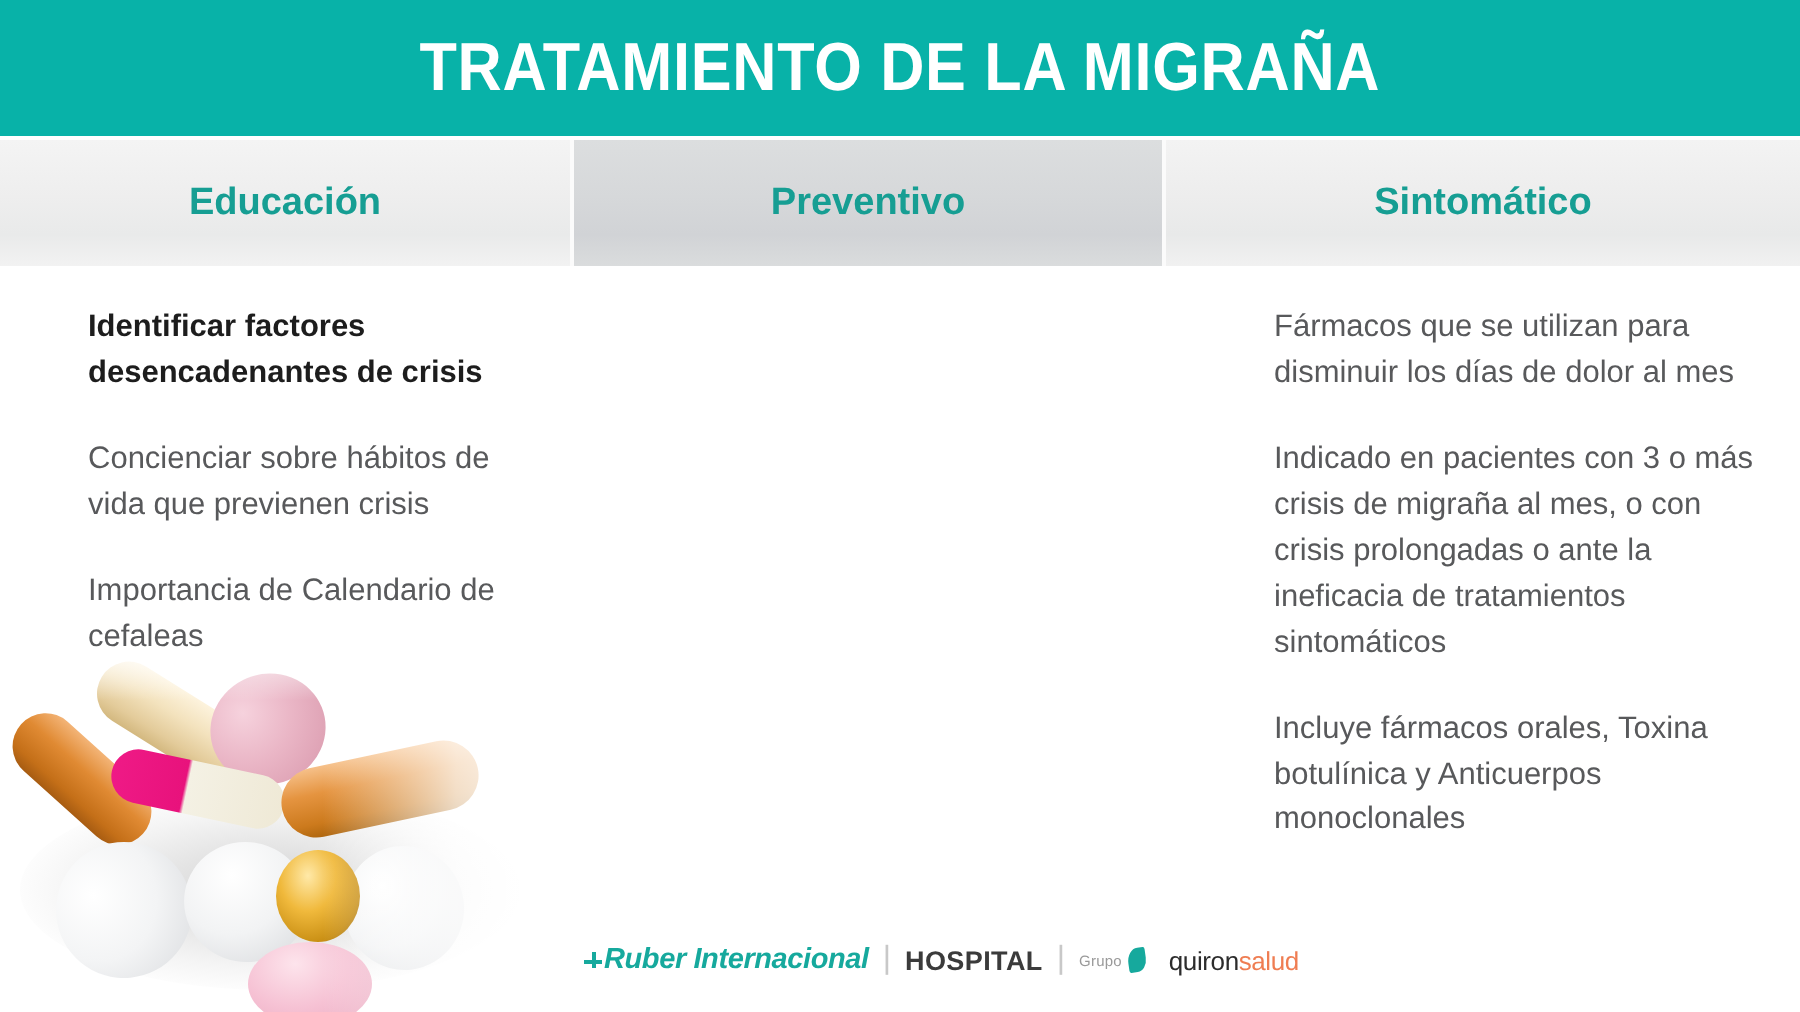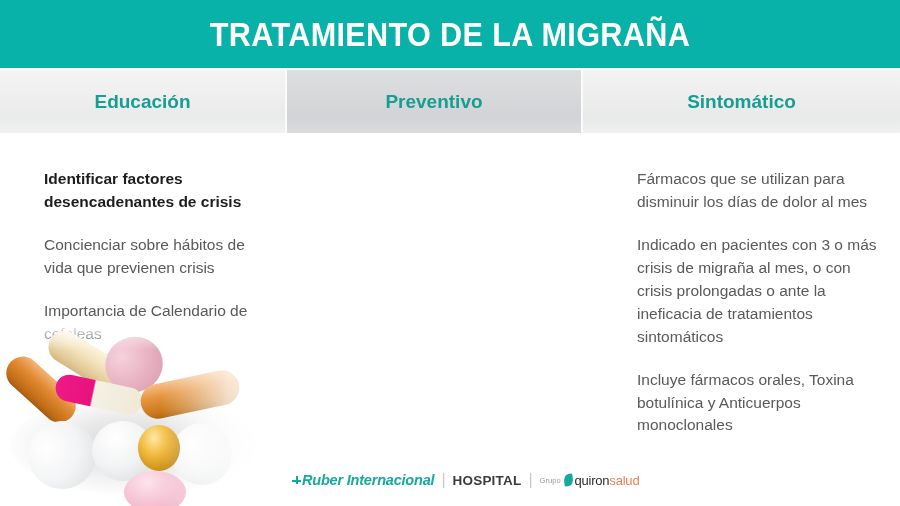--- a/index.html
+++ b/index.html
@@ -95,21 +95,21 @@
   .col-body.b1 { left: 44px;  width: 225px; }
   .col-body.b2 { left: 336px; width: 250px; }
   .col-body.b3 { left: 637px; width: 248px; }
 
   .para {
     font-size: 15.5px;
     line-height: 1.48;
     color: #58595b;
     margin-top: 20px;
   }
-  .para:first-child { margin-top: 35px; }
+  .para:first-child { margin-top: 20px; }
   .para.strong {
     color: #1d1d1d;
     font-weight: 600;
   }
   .para.loose { line-height: 1.85; }
 
   
   .pills {
     position: absolute;
     left: 0;
@@ -201,20 +201,21 @@
     width: 9px; height: 12px;
     background: #16a99d;
     border-radius: 60% 10% 55% 10%;
     transform: rotate(-8deg);
     margin-right: 1.5px;
   }
   .logo .quiron {
     color: #2c2c2c;
     font-size: 13px;
     letter-spacing: -0.2px;
+    margin-left: 10px;
   }
   .logo .salud {
     color: #ef7d52;
     font-size: 13px;
     letter-spacing: -0.2px;
   }
 </style>
 </head>
 <body>
 

